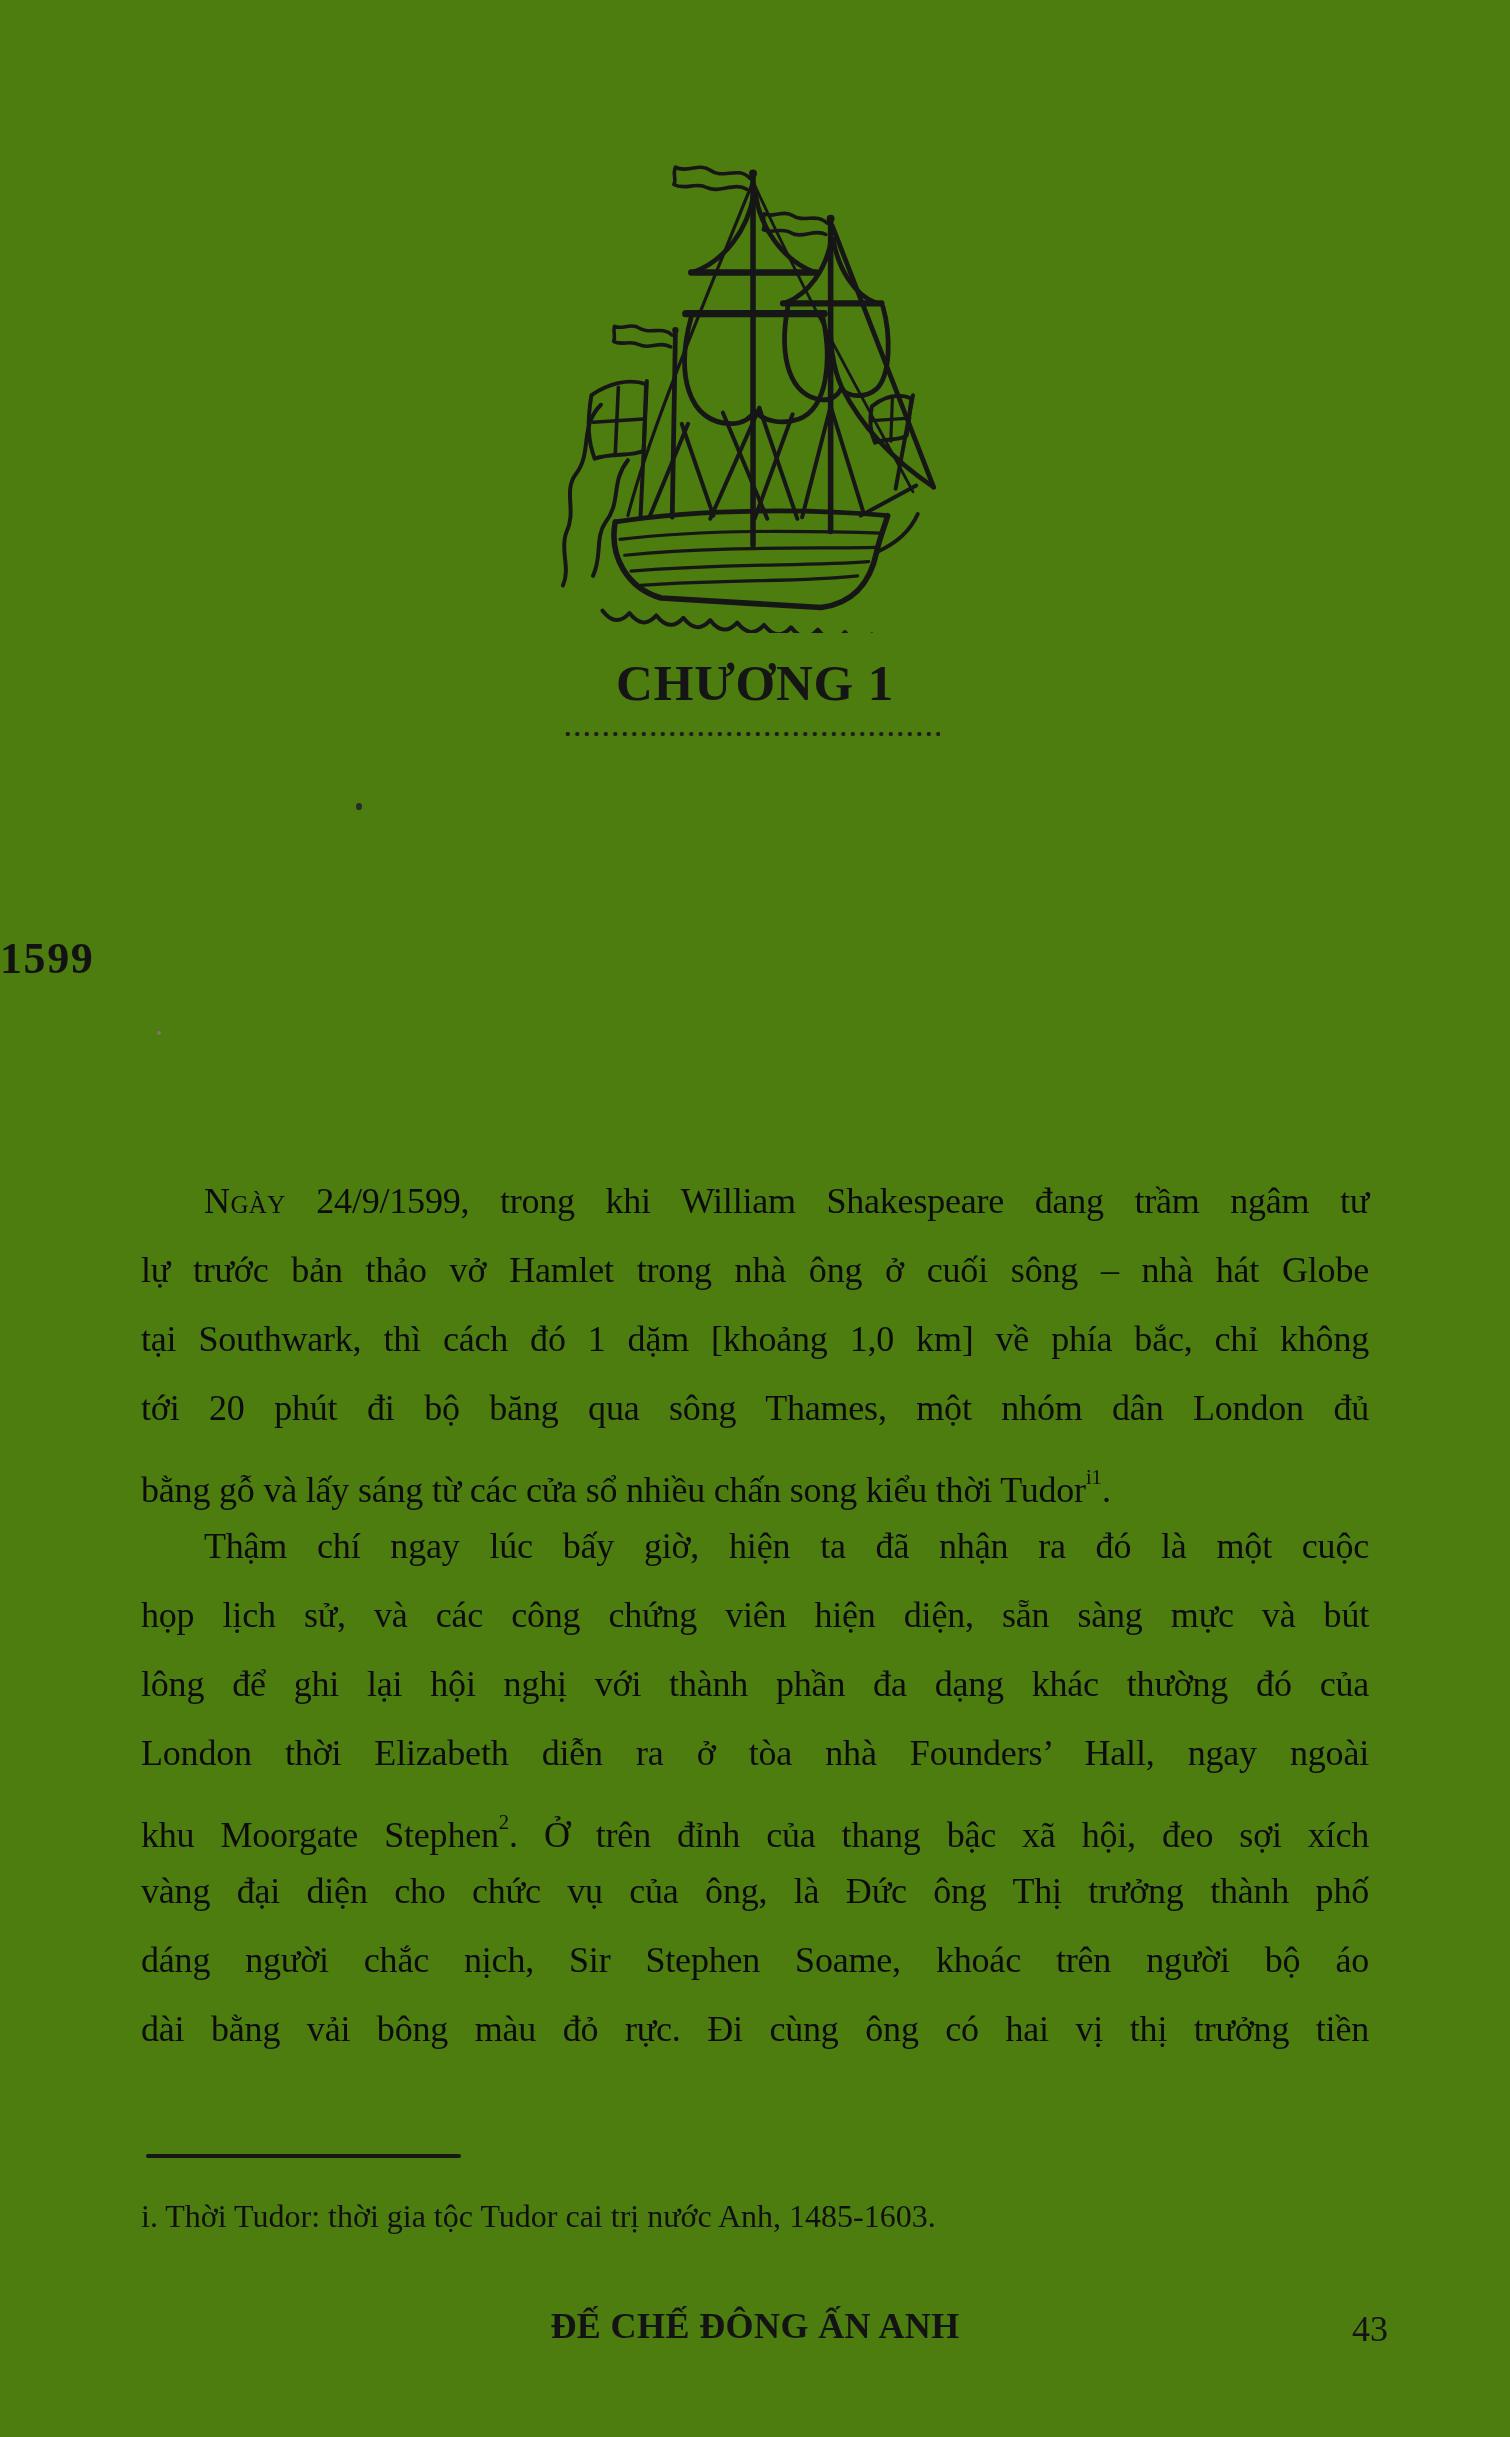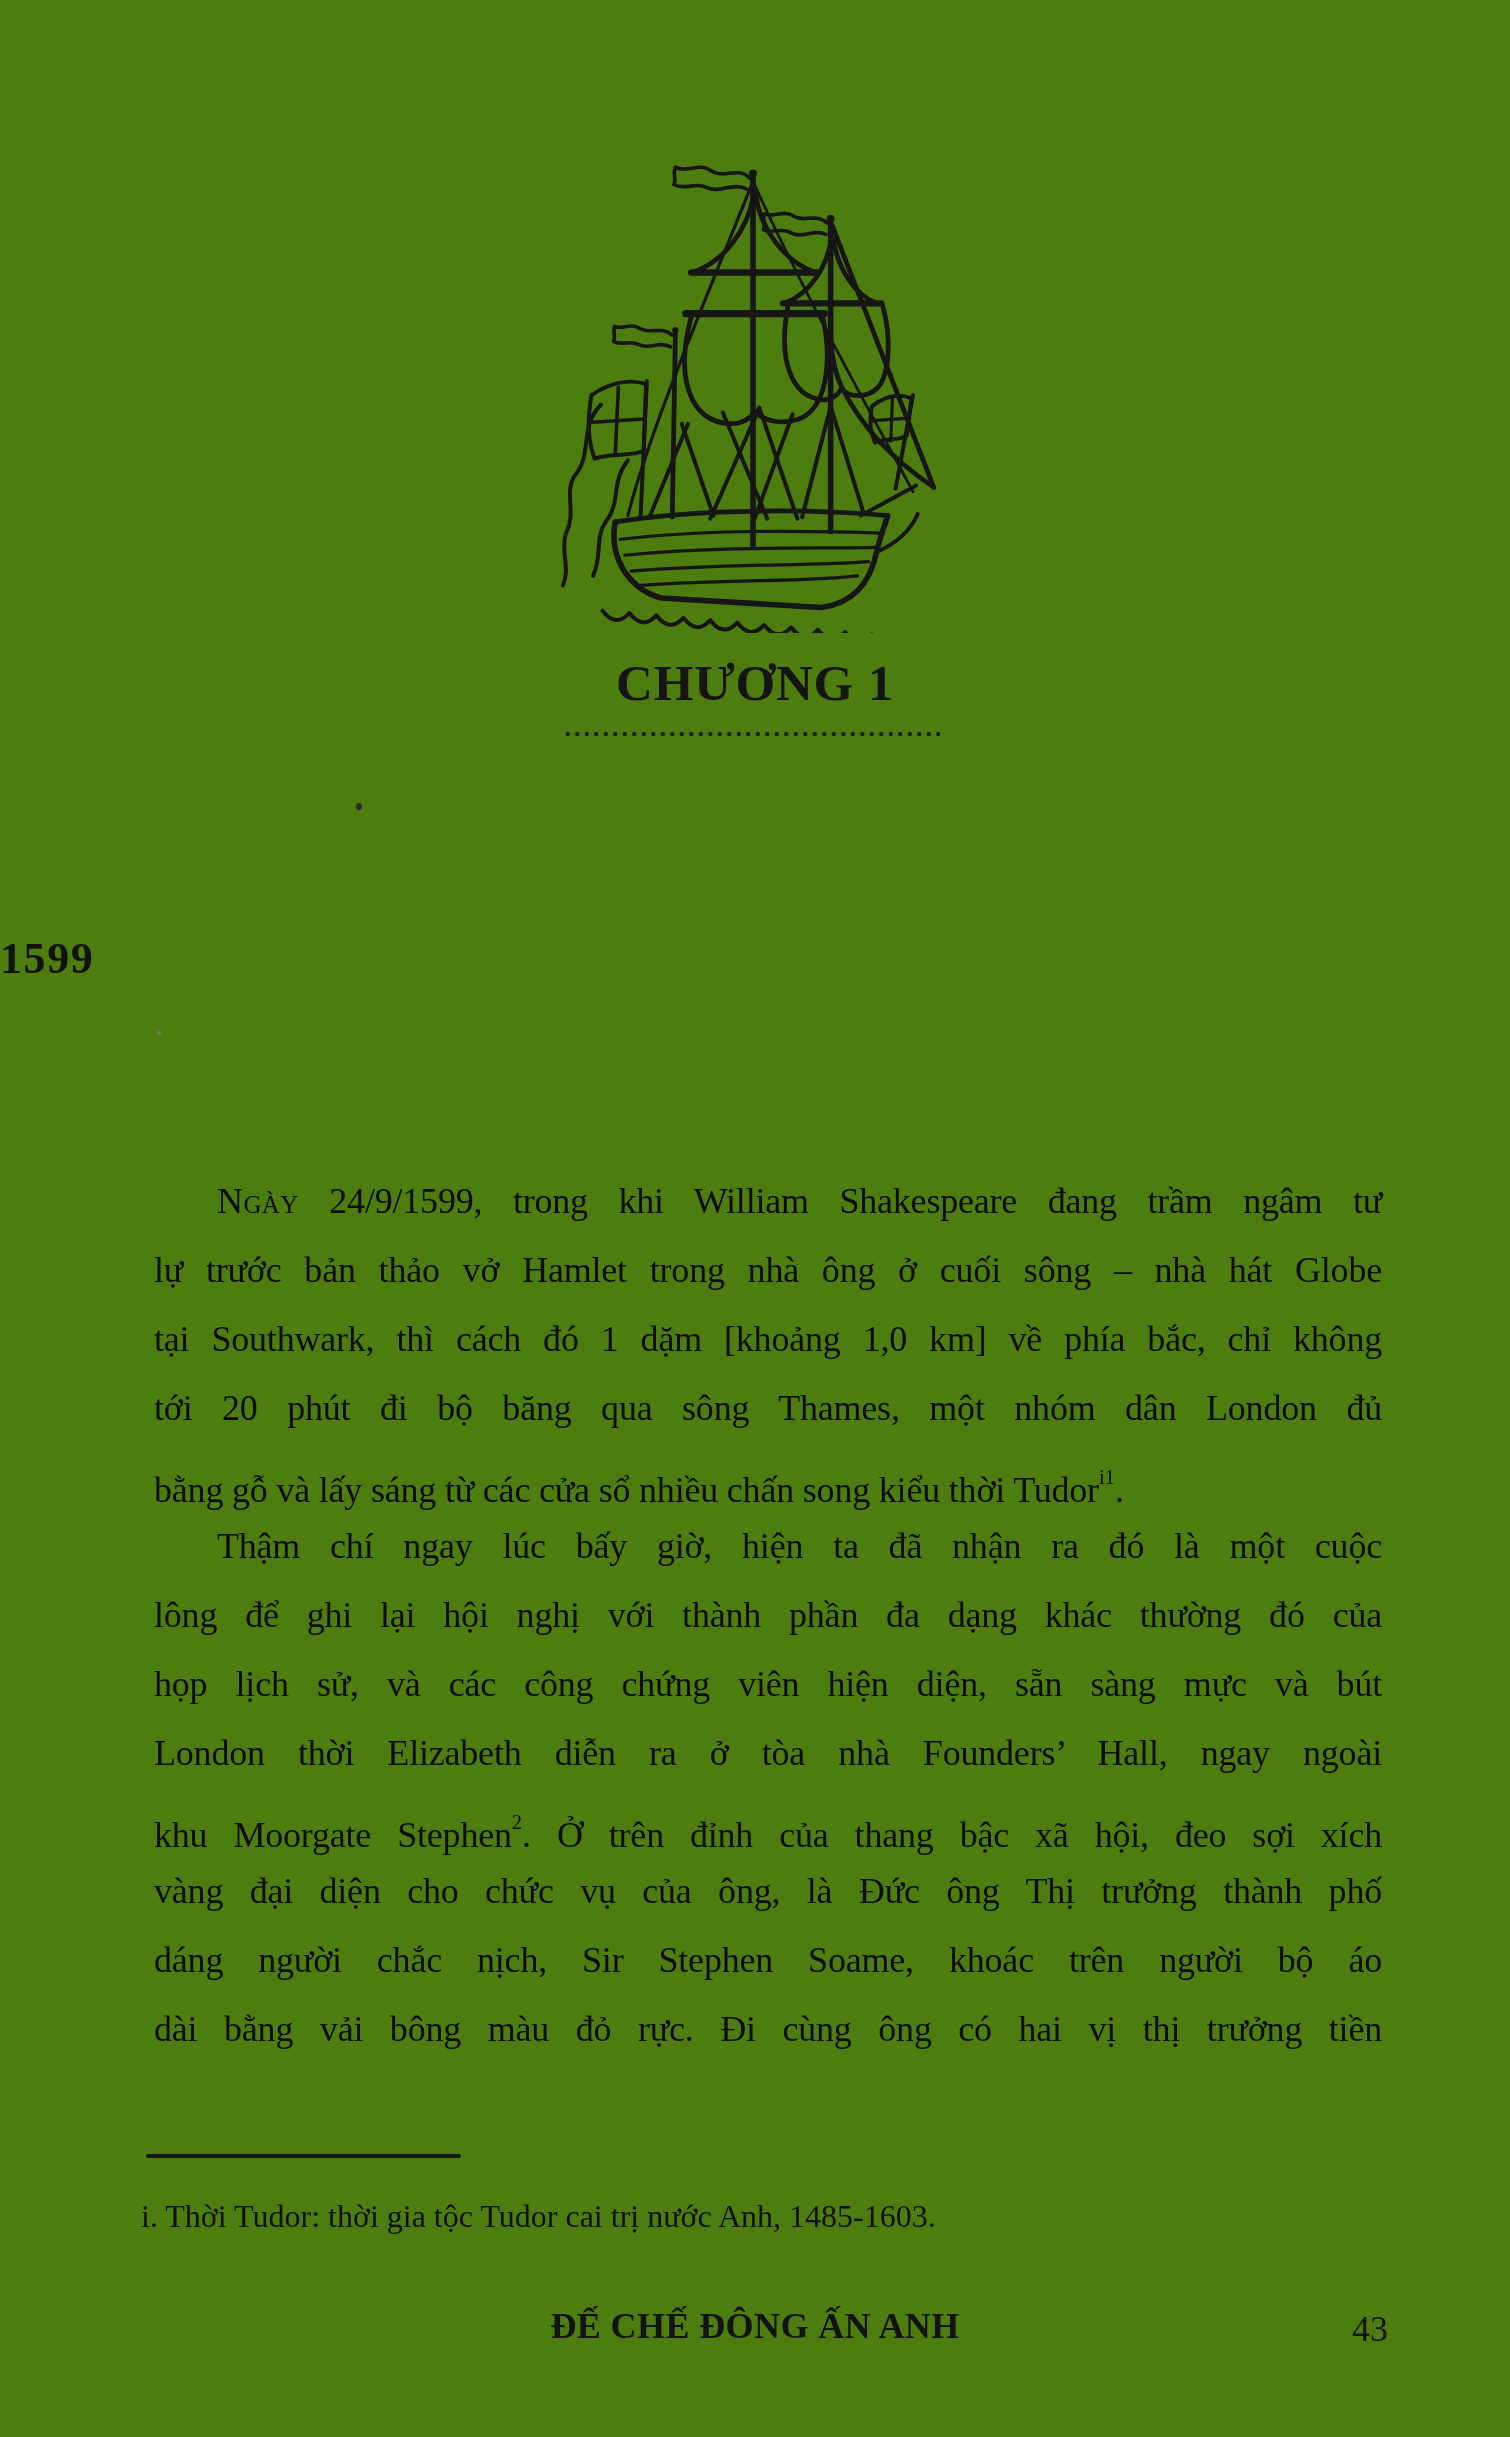--- a/index.html
+++ b/index.html
@@ -38,21 +38,21 @@
   
   .year {
     position: absolute; top: 901px; left: 0; width: 100%;
     text-align: left; font-size: 44px; font-weight: 700; letter-spacing: 1.6px;
     color: #121212;
     margin-top: 32px;
   }
 
   
   .bodytext {
-    position: absolute; top: 1167px; left: 154px; width: 1228px;
+    position: absolute; top: 1167px; left: 141px; width: 1228px;
     font-size: 36px; line-height: 69px; letter-spacing: -0.2px;
     color: #0c0c0c;
   }
   .tline { text-align: justify; height: 69px; }
   .tline.just { text-align-last: justify; }
   .tline.indent { text-indent: 63px; }
   .s-sc { font-variant: small-caps; letter-spacing: 0.4px; }
   .s-i  { }
   .s-sup { font-size: 20.6px; vertical-align: 18px; letter-spacing: 0; }
 
@@ -152,22 +152,22 @@
 
   <div class="year">1599</div>
 
   <div class="bodytext">
       <div class="tline just indent"><span class="s-sc">Ngày</span><span> 24/9/1599, trong khi William Shakespeare đang trầm ngâm tư</span></div>
       <div class="tline just"><span>lự trước bản thảo vở </span><span class="s-i">Hamlet</span><span> trong nhà ông ở cuối sông – nhà hát Globe</span></div>
       <div class="tline just"><span>tại Southwark, thì cách đó 1 dặm [khoảng 1,0 km] về phía bắc, chỉ không</span></div>
       <div class="tline just"><span>tới 20 phút đi bộ băng qua sông Thames, một nhóm dân London đủ</span></div>
       <div class="tline"><span>bằng gỗ và lấy sáng từ các cửa sổ nhiều chấn song kiểu thời Tudor</span><span class="s-sup">i1</span><span>.</span></div>
       <div class="tline just indent"><span>Thậm chí ngay lúc bấy giờ, hiện ta đã nhận ra đó là một cuộc</span></div>
+      <div class="tline just"><span>họp lịch sử, và các công chứng viên hiện diện, sẵn sàng mực và bút</span></div>
       <div class="tline just"><span>lông để ghi lại hội nghị với thành phần đa dạng khác thường đó của</span></div>
-      <div class="tline just"><span>họp lịch sử, và các công chứng viên hiện diện, sẵn sàng mực và bút</span></div>
       <div class="tline just"><span>London thời Elizabeth diễn ra ở tòa nhà Founders’ Hall, ngay ngoài</span></div>
       <div class="tline just"><span>khu Moorgate Stephen</span><span class="s-sup">2</span><span>. Ở trên đỉnh của thang bậc xã hội, đeo sợi xích</span></div>
       <div class="tline just"><span>vàng đại diện cho chức vụ của ông, là Đức ông Thị trưởng thành phố</span></div>
       <div class="tline just"><span>dáng người chắc nịch, Sir Stephen Soame, khoác trên người bộ áo</span></div>
       <div class="tline just"><span>dài bằng vải bông màu đỏ rực. Đi cùng ông có hai vị thị trưởng tiền</span></div>
     </div>
 
   <div class="footnote-rule"></div>
   <div class="footnote">i. Thời Tudor: thời gia tộc Tudor cai trị nước Anh, 1485-1603.</div>
 

